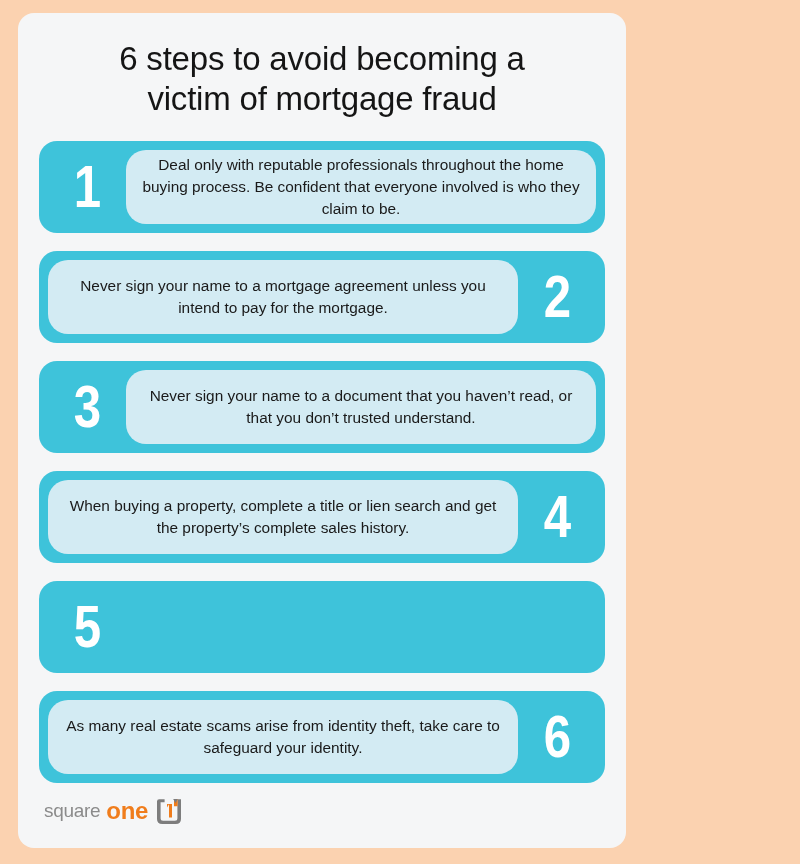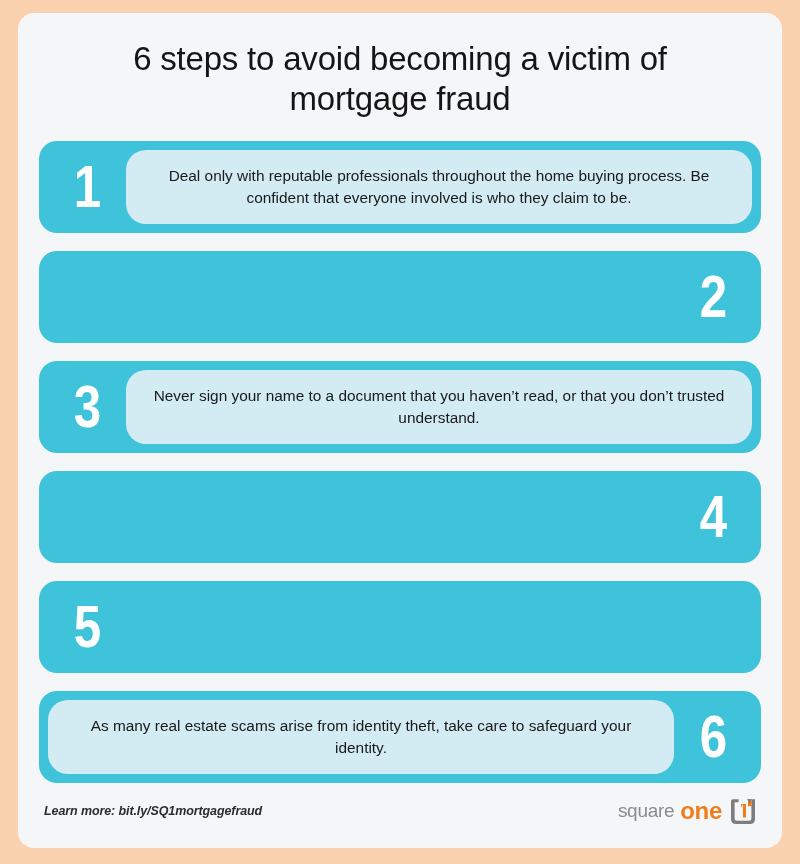--- a/index.html
+++ b/index.html
@@ -10,21 +10,21 @@
     width: 800px;
     height: 864px;
     background: #fbd2b0;
     font-family: "Liberation Sans", sans-serif;
     overflow: hidden;
   }
   .poster {
     position: absolute;
     left: 18px;
     top: 13px;
-    width: 764px;
+    width: 608px;
     height: 835px;
     background: #f5f6f7;
     border-radius: 16px;
     box-sizing: border-box;
     padding: 0;
     overflow: hidden;
   }
   .title {
     margin: 0;
     padding: 26px 70px 0 70px;
@@ -140,48 +140,53 @@
 
     <div class="step num-left">
       <div class="step-number">1</div>
       <div class="step-panel">
         <p class="step-text">Deal only with reputable professionals throughout the home buying process. Be confident that everyone involved is who they claim to be.</p>
       </div>
     </div>
 
     <div class="step num-right">
       <div class="step-number">2</div>
+      <div class="step-panel">
+        <p class="step-text">Never sign your name to a mortgage agreement unless you intend to pay for the mortgage.</p>
+      </div>
     </div>
 
     <div class="step num-left">
       <div class="step-number">3</div>
       <div class="step-panel">
         <p class="step-text">Never sign your name to a document that you haven’t read, or that you don’t trusted understand.</p>
       </div>
     </div>
 
     <div class="step num-right">
       <div class="step-number">4</div>
+      <div class="step-panel">
+        <p class="step-text">When buying a property, complete a title or lien search and get the property’s complete sales history.</p>
+      </div>
     </div>
 
     <div class="step num-left">
       <div class="step-number">5</div>
     </div>
 
     <div class="step num-right">
       <div class="step-number">6</div>
       <div class="step-panel">
         <p class="step-text">As many real estate scams arise from identity theft, take care to safeguard your identity.</p>
       </div>
     </div>
 
   </div>
 
   <div class="footer">
-    <div class="learn-more">Learn more: bit.ly/SQ1mortgagefraud</div>
     <div class="logo">
       <span class="logo-square">square</span>
       <span class="logo-one">one</span>
       <svg class="logo-mark" viewBox="0 0 26 27" xmlns="http://www.w3.org/2000/svg">
         <path d="M3.2 1.2 L8.6 1.2 L8.6 4.3 L4.6 4.3 L4.6 20.2 Q4.6 22.7 7.1 22.7 L18.9 22.7 Q21.4 22.7 21.4 20.2 L21.4 1.2 L25.0 1.2 L25.0 21.0 Q25.0 26.0 19.8 26.0 L6.2 26.0 Q1.0 26.0 1.0 21.0 L1.0 3.4 Q1.0 1.2 3.2 1.2 Z" fill="#7d7d7d"></path>
         <path d="M13.0 6.0 L13.0 19.5 L16.0 19.5 L16.0 6.0 Z" fill="#f07d1c"></path>
         <path d="M11.0 9.6 L13.2 6.0 L11.0 6.0 Z" fill="#f07d1c"></path>
         <path d="M18.0 1.0 L18.0 8.2 L21.6 8.2 L21.6 1.0 Z" fill="#f07d1c"></path>
         <path d="M17.2 1.0 L21.8 1.0 L19.5 5.2 Z" fill="#7d7d7d"></path>
       </svg>

